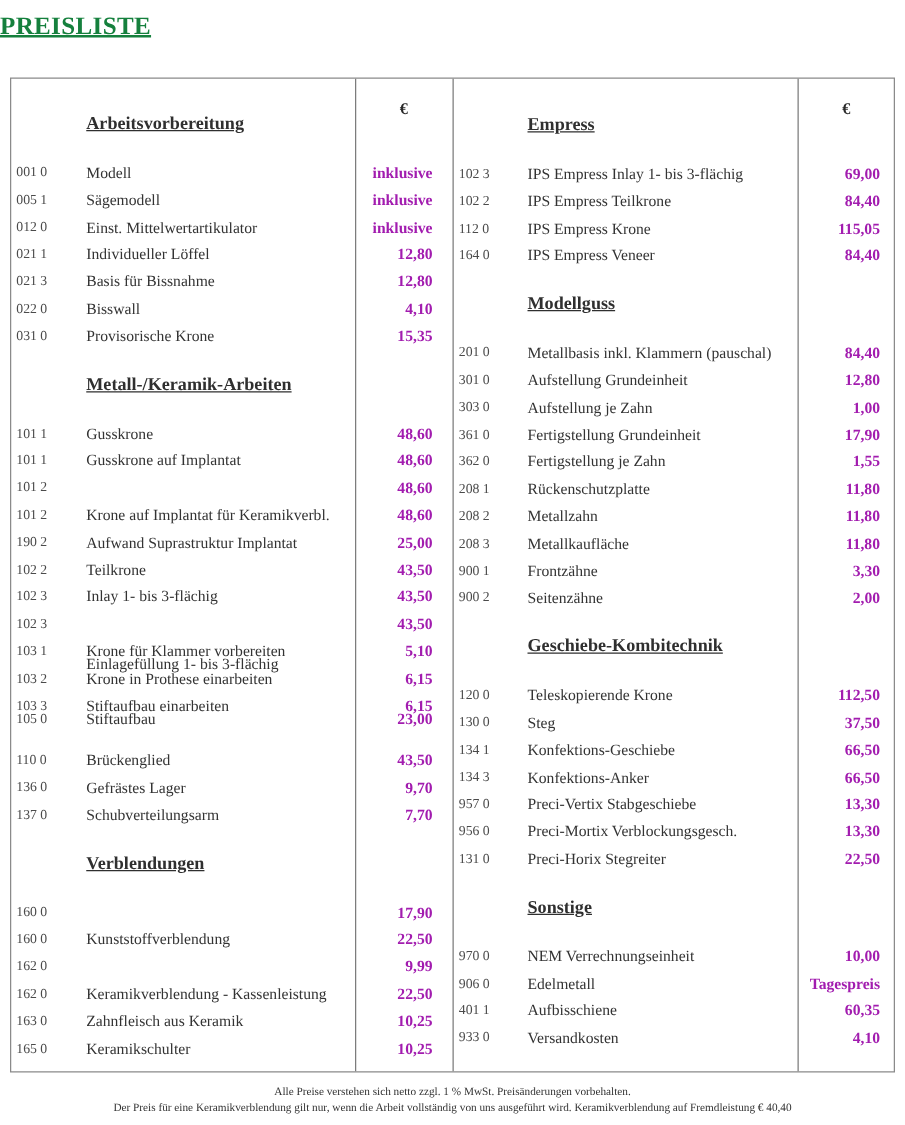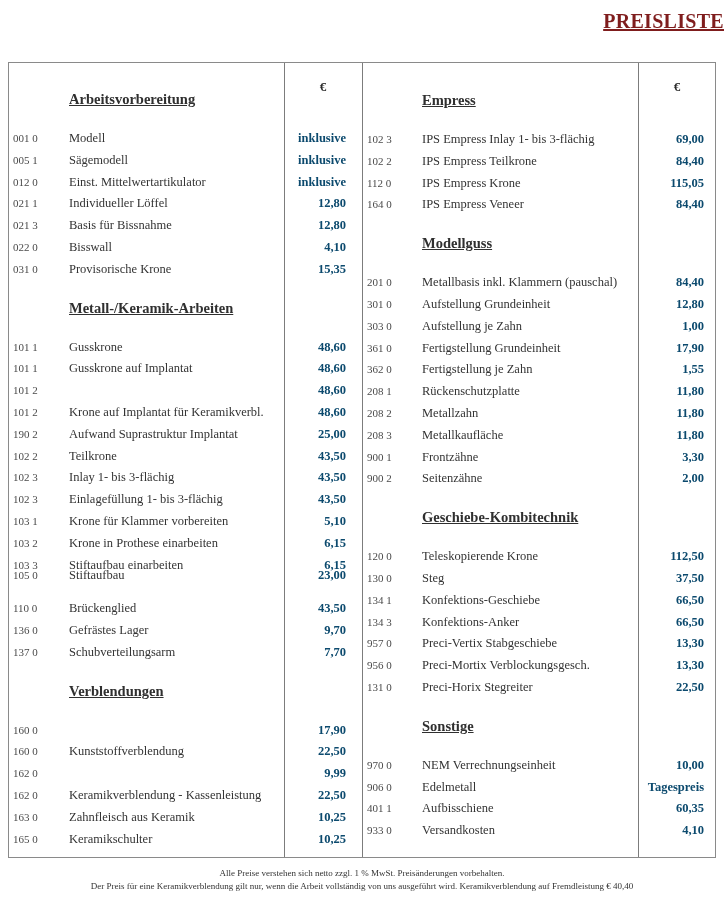--- a/index.html
+++ b/index.html
@@ -1,40 +1,40 @@
 <!DOCTYPE html>
 <html><head>
 <meta charset="utf-8">
 <style>
   html, body { margin: 0; padding: 0; background: #ffffff; }
   body {
     width: 724px; height: 900px; position: relative; overflow: hidden;
     font-family: "Liberation Serif", "DejaVu Serif", serif; color: #2a2a2a;
   }
   .title {
-    position: absolute; top: 10px; left: 0; width: 724px; text-align: right;
+    position: absolute; top: 10px; left: 0; width: 724px; text-align: left;
     font-size: 20px; font-weight: bold; text-decoration: underline; letter-spacing: 0.3px;
-    font-family: "Liberation Serif", serif; color: #7f1d1d;
+    font-family: "Liberation Serif", serif; color: #15803d;
   }
   .table {
     position: absolute; left: 8px; top: 62px; width: 708px; height: 796px;
     border: 1px solid #8a8a8a; box-sizing: border-box;
   }
   .vline { position: absolute; top: 0; bottom: 0; width: 0; border-left: 1px solid #7c7c7c; }
   .euro {
     position: absolute; top: 16px; font-size: 13px; font-weight: bold; text-align: center;
   }
   .section {
     position: absolute; font-size: 14.5px; font-weight: bold; text-decoration: underline; color: #2f2f2f;
   }
   .row { position: absolute; height: 20px; font-size: 12.5px; line-height: 20px; }
   .code { position: absolute; left: 0; font-size: 11px; color: #4a4a4a; }
   .desc { position: absolute; white-space: nowrap; color: #333; }
   .desc small { font-size: 9px; }
-  .price { position: absolute; text-align: right; font-weight: bold; font-size: 12.5px; color: #0c4a6e; }
+  .price { position: absolute; text-align: right; font-weight: bold; font-size: 12.5px; color: #a21caf; }
   .footer {
     position: absolute; left: 0; width: 724px; text-align: center; font-size: 9px; color: #333;
   }
 </style>
 </head>
 <body>
 
 <div class="title">PREISLISTE</div>
 
 <div class="table">
@@ -110,21 +110,21 @@
         <span class="desc" style="left: 56px;"><span>Teilkrone</span></span>
         <span class="price" style="left: 271px; width: 62px;">43,50</span>
       </div>
       <div class="row" style="left: 4px; top: 404.4px; width: 345px;">
         <span class="code">102 3</span>
         <span class="desc" style="left: 56px;"><span>Inlay 1- bis 3-flächig</span></span>
         <span class="price" style="left: 271px; width: 62px;">43,50</span>
       </div>
       <div class="row" style="left: 4px; top: 426.2px; width: 345px;">
         <span class="code">102 3</span>
-        <span class="desc" style="left: 56px;"><span>Einlagefüllung  1- bis 3-flächig</span></span>
+        <span class="desc" style="left: 56px; margin-top: 32px;"><span>Einlagefüllung  1- bis 3-flächig</span></span>
         <span class="price" style="left: 271px; width: 62px;">43,50</span>
       </div>
       <div class="row" style="left: 4px; top: 448px; width: 345px;">
         <span class="code">103 1</span>
         <span class="desc" style="left: 56px;"><span>Krone für Klammer vorbereiten</span></span>
         <span class="price" style="left: 271px; width: 62px;">5,10</span>
       </div>
       <div class="row" style="left: 4px; top: 469.8px; width: 345px;">
         <span class="code">103 2</span>
         <span class="desc" style="left: 56px;"><span>Krone in Prothese einarbeiten</span></span>

